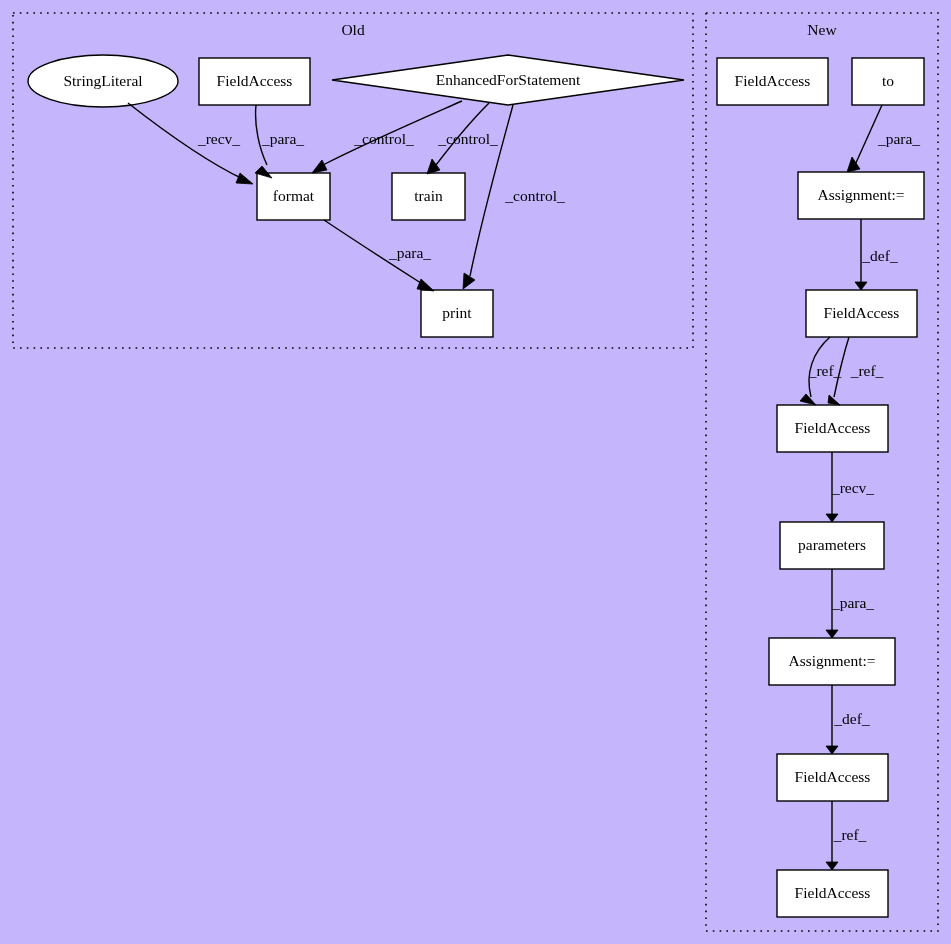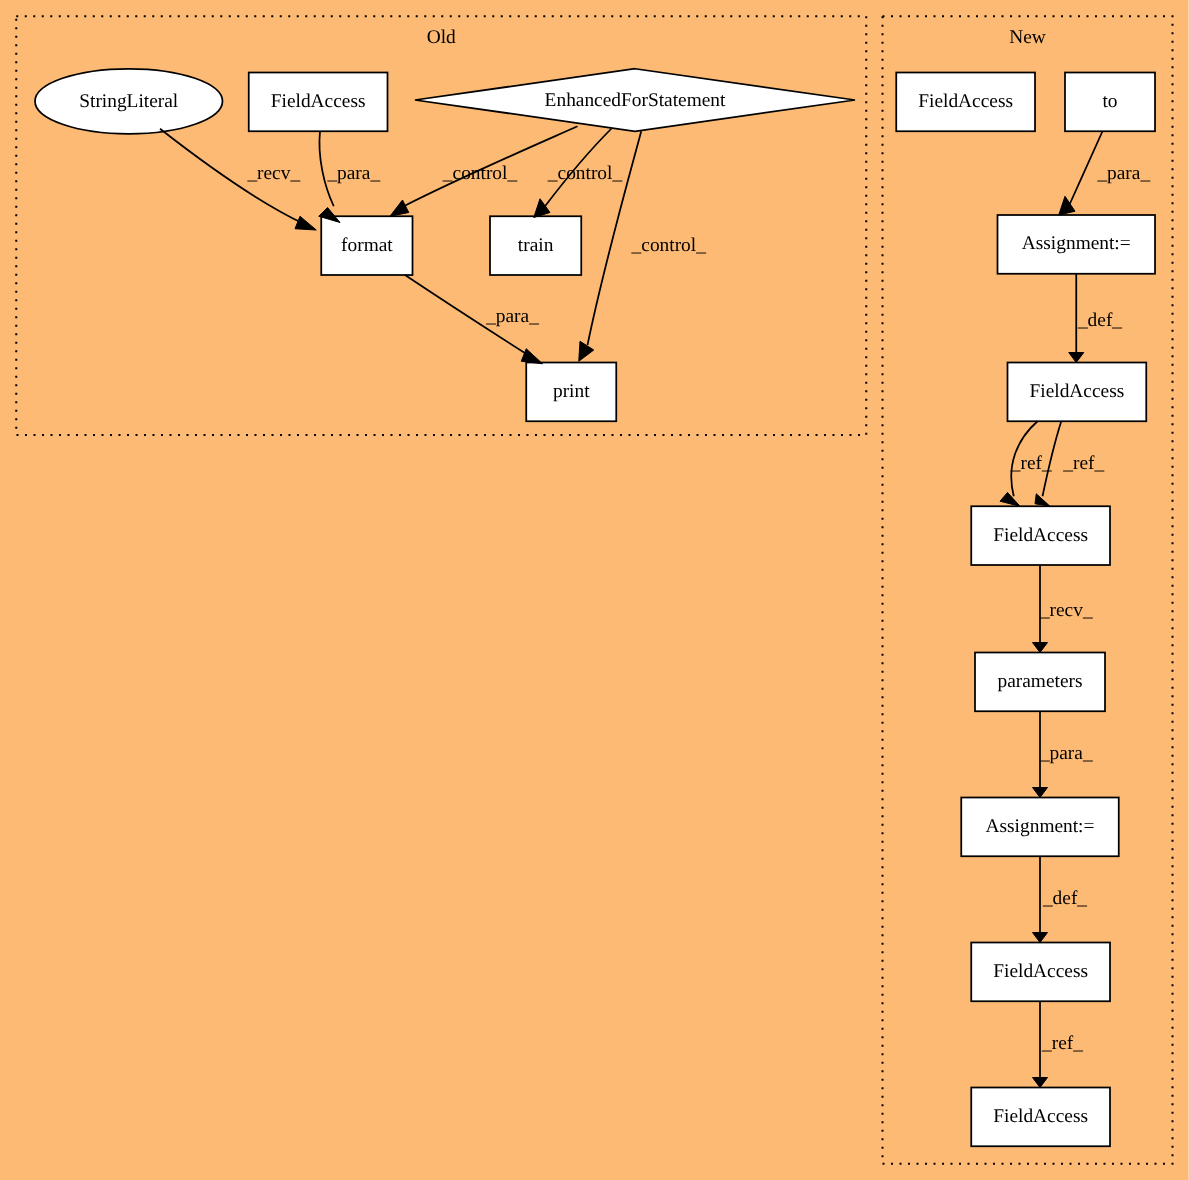--- a/index.html
+++ b/index.html
@@ -4,21 +4,21 @@
 <style>
   html, body {
     margin: 0;
     padding: 0;
     background: #ffffff;
   }
   #canvas {
     position: relative;
     width: 951px;
     height: 944px;
-    background: #fdba74;
+    background: #c4b5fd;
     font-family: "Liberation Serif", "DejaVu Serif", serif;
     overflow: hidden;
   }
   svg#graph {
     position: absolute;
     left: 0;
     top: 0;
     width: 951px;
     height: 944px;
   }

